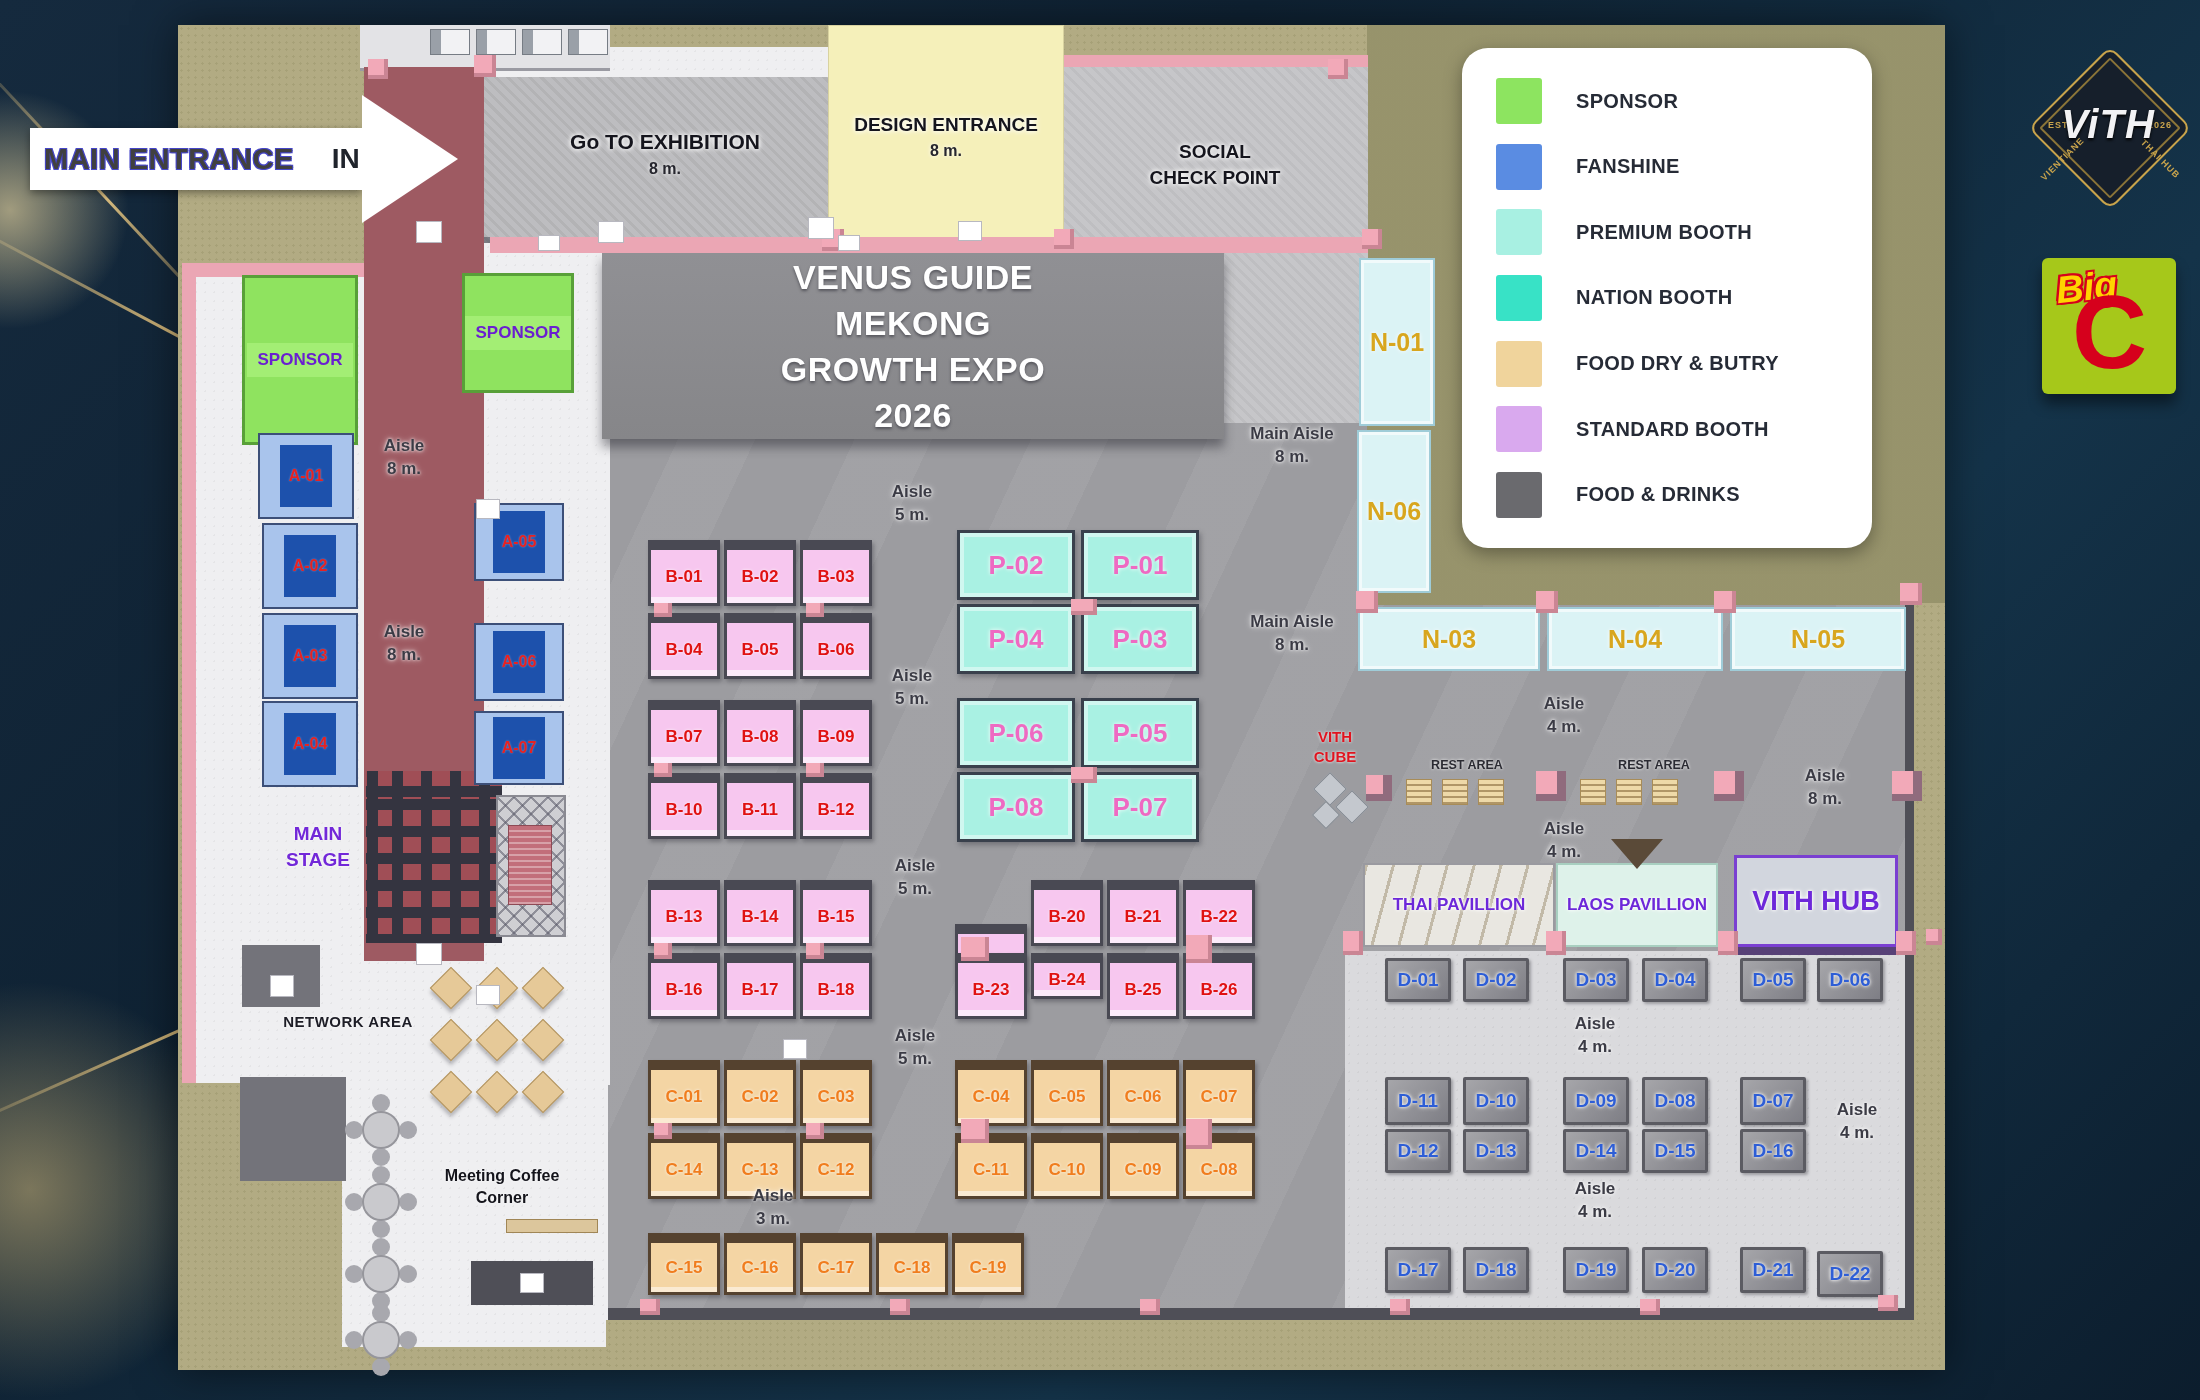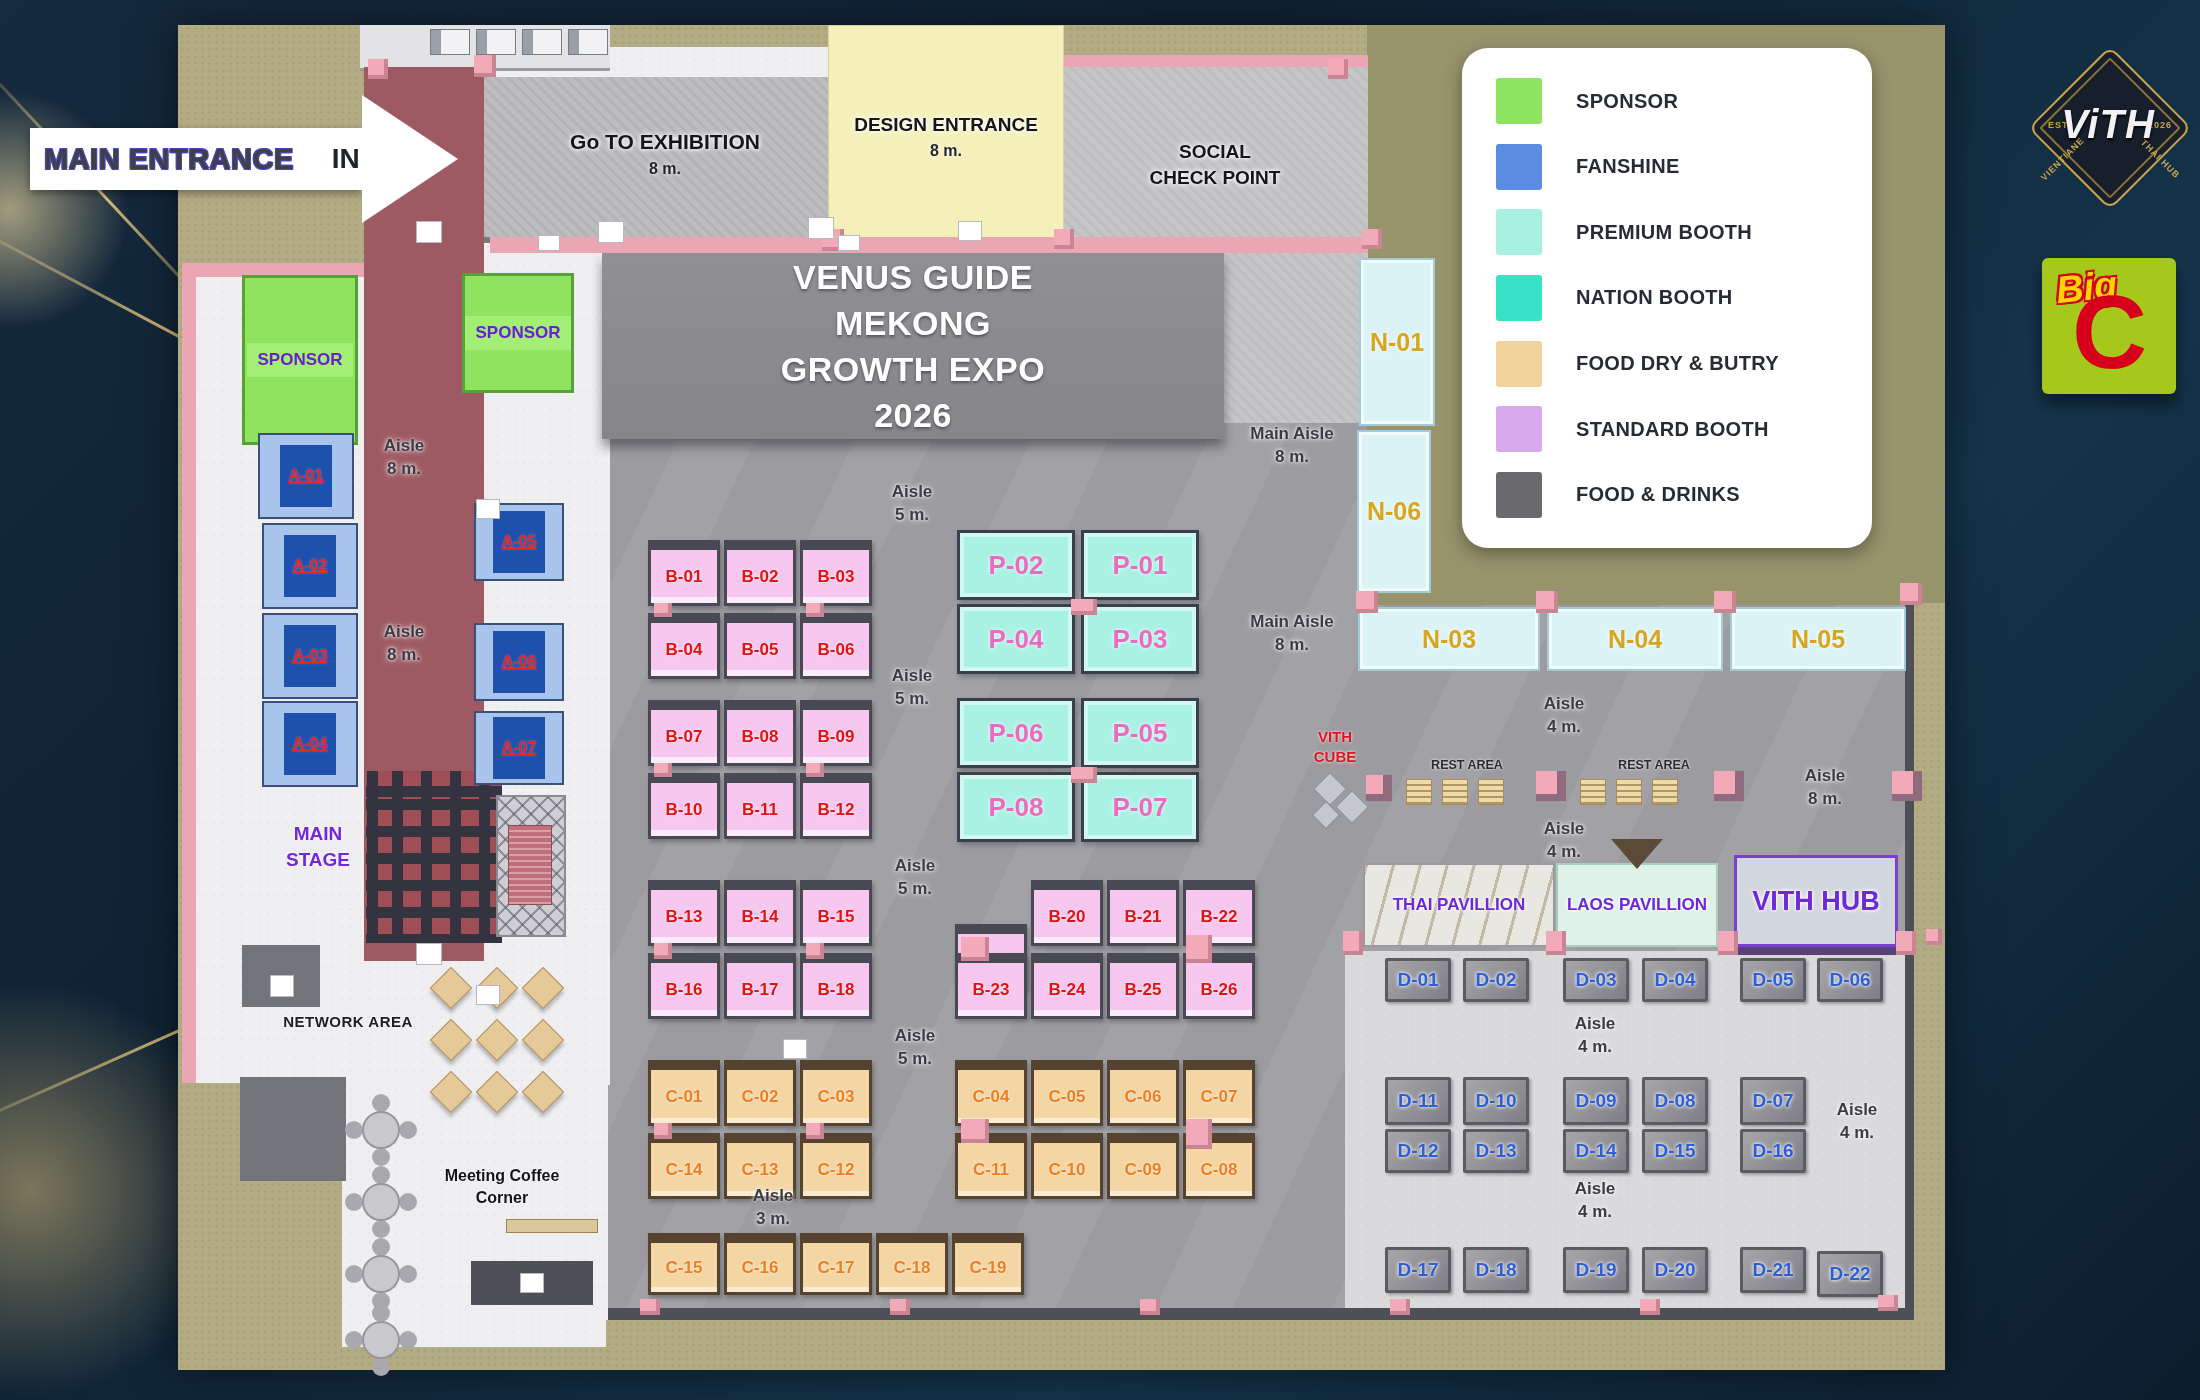--- a/index.html
+++ b/index.html
@@ -71,21 +71,21 @@
   .booth-c .bl{color:#f07d1e;font-size:17px;text-shadow:0 0 3px rgba(255,255,255,.9);}
   .booth-p{background:#a9f1e3;border:3px solid #39404c;
       box-shadow:inset 0 0 0 4px rgba(255,255,255,.45),2px 3px 5px rgba(40,40,50,.35);}
   .booth-p .bl{color:#ee6ac2;font-size:26px;text-shadow:0 0 4px rgba(255,255,255,.95);}
   .booth-d{background:linear-gradient(135deg,#a6a6aa,#7e7e85);border:3px solid #5b5b62;border-radius:2px;
       box-shadow:2px 2px 3px rgba(40,40,50,.35);}
   .booth-d .bl{color:#2e5ed6;font-size:19px;text-shadow:0 0 3px rgba(255,255,255,.95),0 0 5px rgba(255,255,255,.8);}
   .booth-n{background:#dbf3f5;border:2px solid #9fccd8;box-shadow:inset 0 0 0 3px rgba(255,255,255,.6);}
   .booth-n .bl{color:#d8a61e;font-size:25px;text-shadow:0 0 4px rgba(255,255,255,.95);}
   .booth-a{background:#a9c4ec;border:2px solid #3c4f78;}
-  .booth-a .bl{background:#1d51ac;color:#e62222;font-size:16px;padding:22px 9px;text-shadow:0 0 2px rgba(255,255,255,.4);text-decoration:underline;}
+  .booth-a .bl{background:#1d51ac;color:#e62222;font-size:16px;padding:22px 9px;text-shadow:0 0 2px rgba(255,255,255,.4);}
   .booth-sp{background:#8fe35f;border:3px solid #58a038;z-index:18;}
   .booth-sp .bl{background:#a3ee74;color:#6a1fd0;font-weight:800;font-size:17px;padding:7px 10px;}
   
   .pav{position:absolute;display:flex;align-items:center;justify-content:center;box-sizing:border-box;z-index:19;}
   .pav .bl{font-weight:800;color:#6d28d9;text-shadow:0 0 3px #fff,0 0 5px #fff;}
   .pav-thai{background:#e9e7e1;border:2px solid #9a9aa0;
       background-image:repeating-linear-gradient(105deg,rgba(120,100,60,.35) 0 3px,transparent 3px 26px);}
   .pav-thai .bl{font-size:17px;}
   .pav-laos{background:#def2ea;border:2px solid #a8cfc0;}
   .pav-laos .bl{font-size:17px;}
@@ -395,21 +395,21 @@
     </div>
     <div class="booth booth-b" style="left: 929px; top: 855px; width: 72px; height: 66px;">
       <span class="bl">B-21</span>
     </div>
     <div class="booth booth-b" style="left: 1005px; top: 855px; width: 72px; height: 66px;">
       <span class="bl">B-22</span>
     </div>
     <div class="booth booth-b" style="left: 777px; top: 928px; width: 72px; height: 66px;">
       <span class="bl">B-23</span>
     </div>
-    <div class="booth booth-b" style="left: 853px; top: 928px; width: 72px; height: 66px; text-align: right;">
+    <div class="booth booth-b" style="left: 853px; top: 928px; width: 72px; height: 46px; text-align: right;">
       <span class="bl">B-24</span>
     </div>
     <div class="booth booth-b" style="left: 929px; top: 928px; width: 72px; height: 66px;">
       <span class="bl">B-25</span>
     </div>
     <div class="booth booth-b" style="left: 1005px; top: 928px; width: 72px; height: 66px;">
       <span class="bl">B-26</span>
     </div>
     <div class="booth booth-p" style="left: 779px; top: 505px; width: 118px; height: 70px;">
       <span class="bl">P-02</span>

